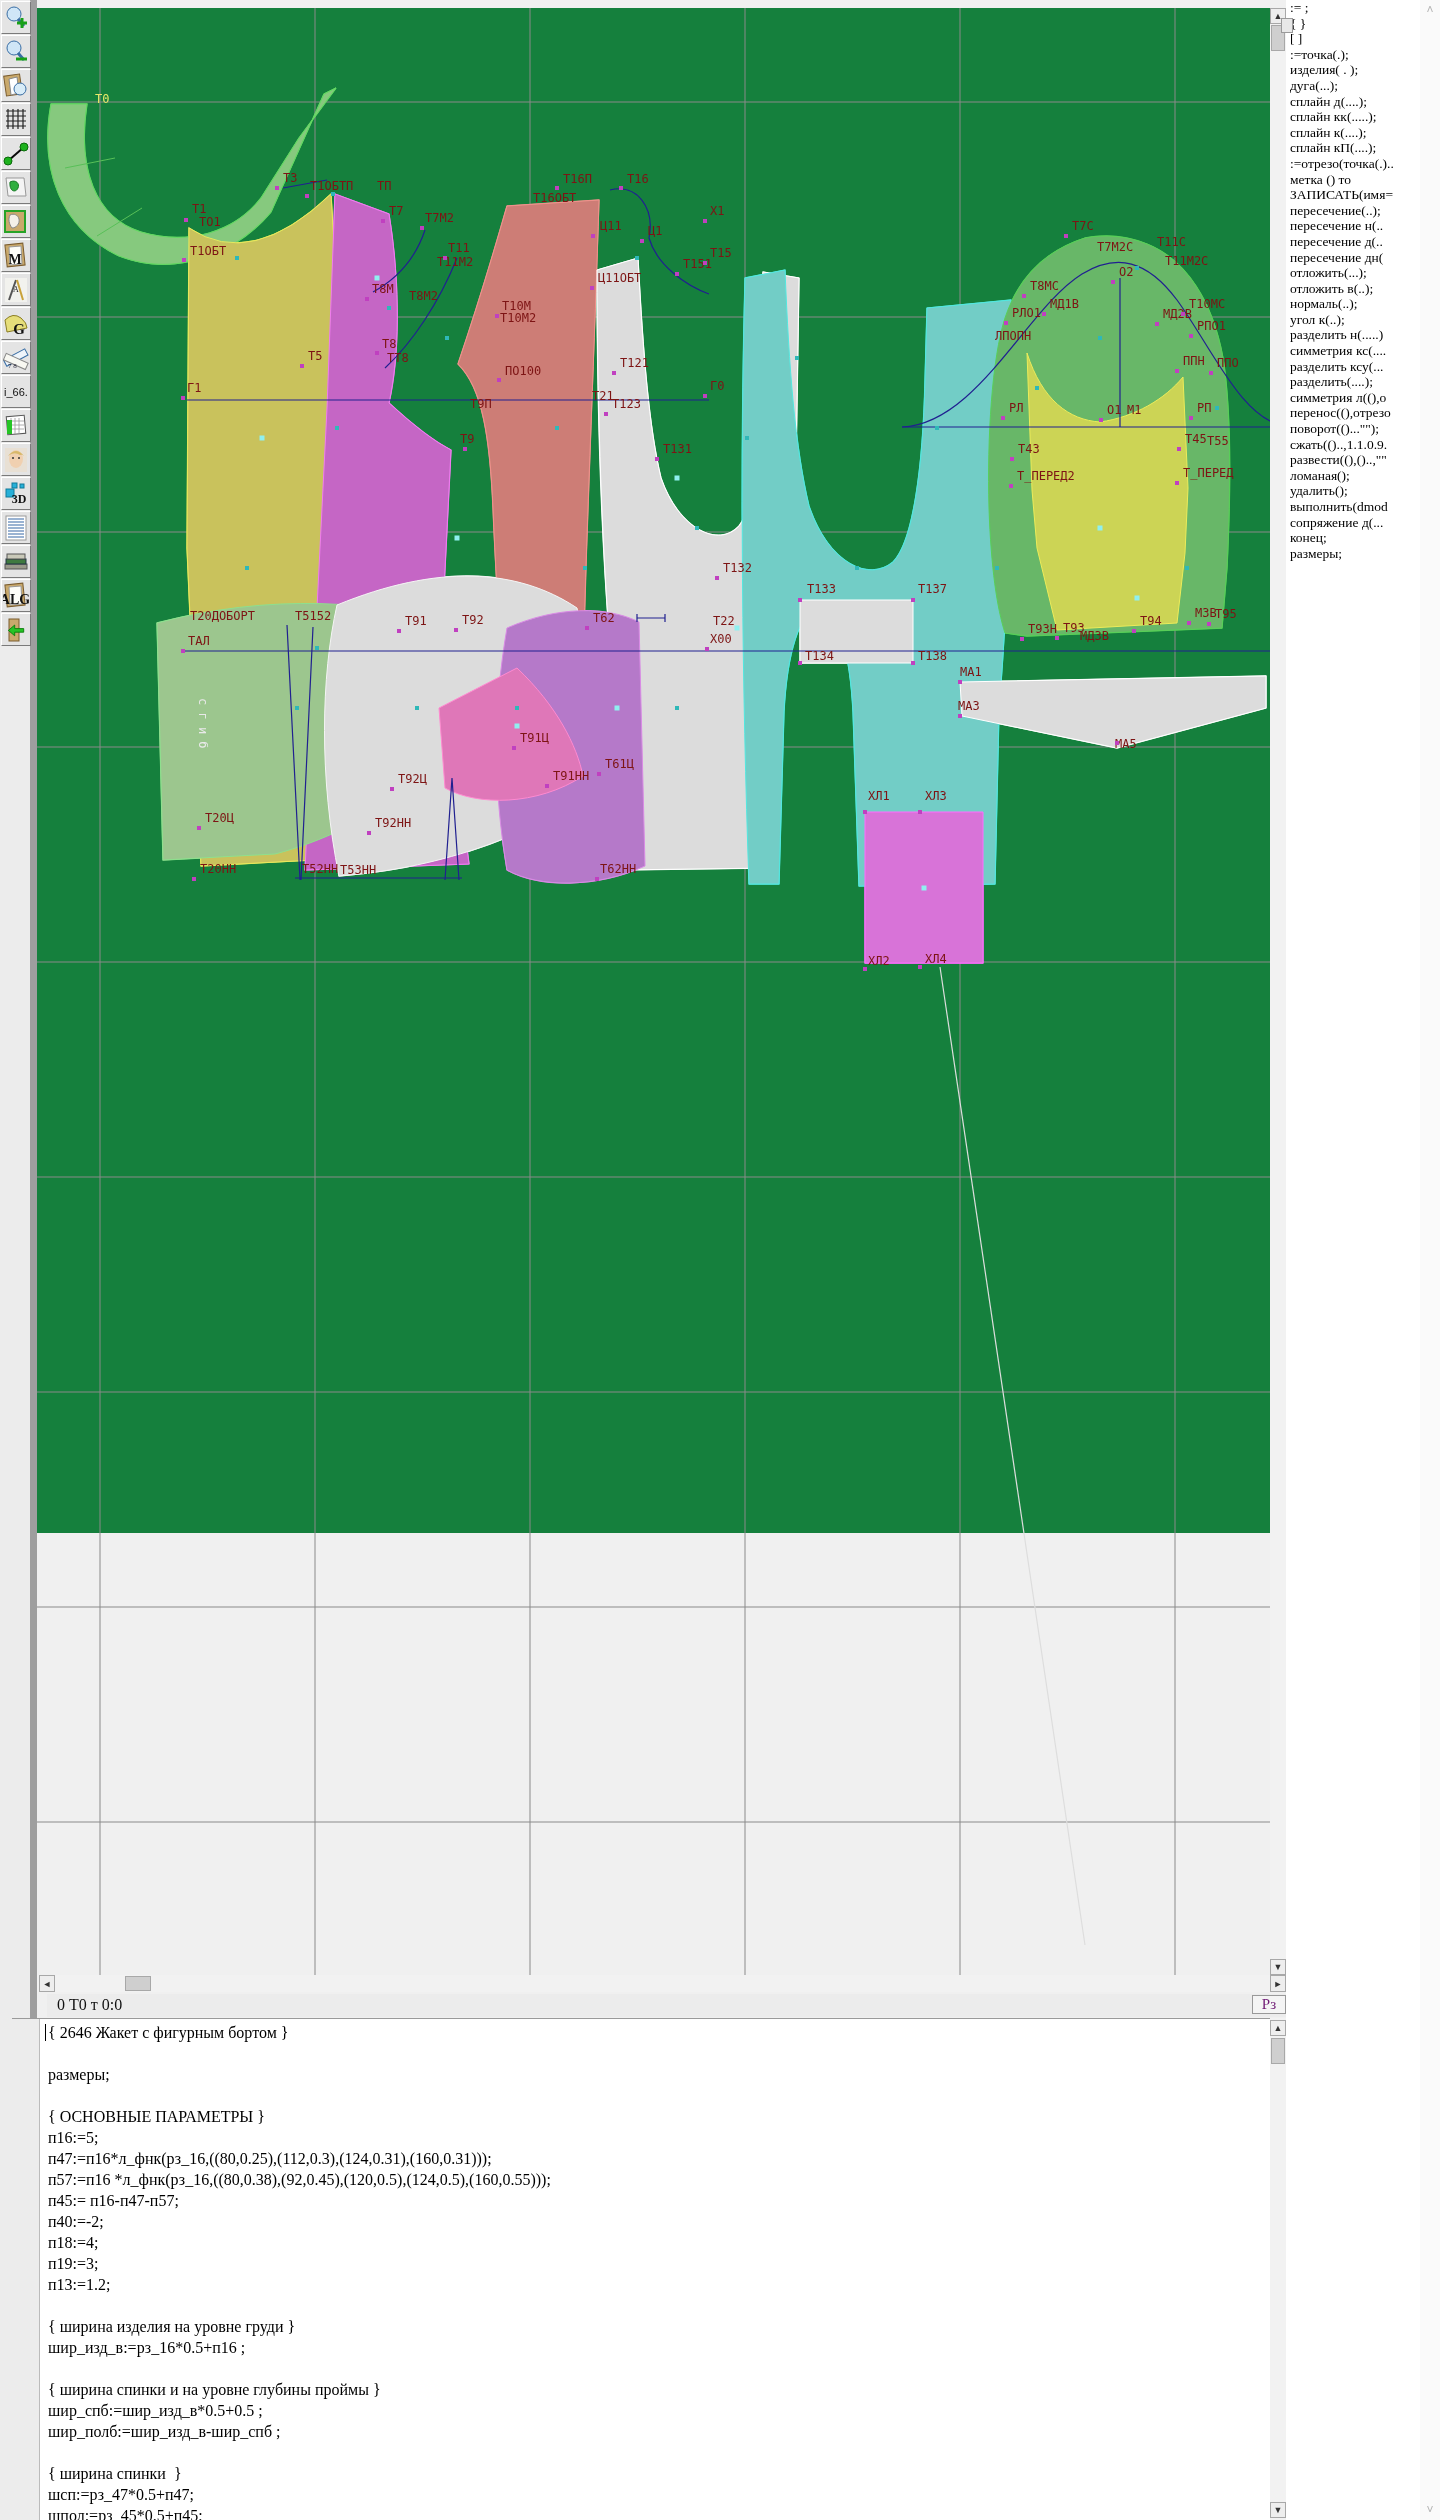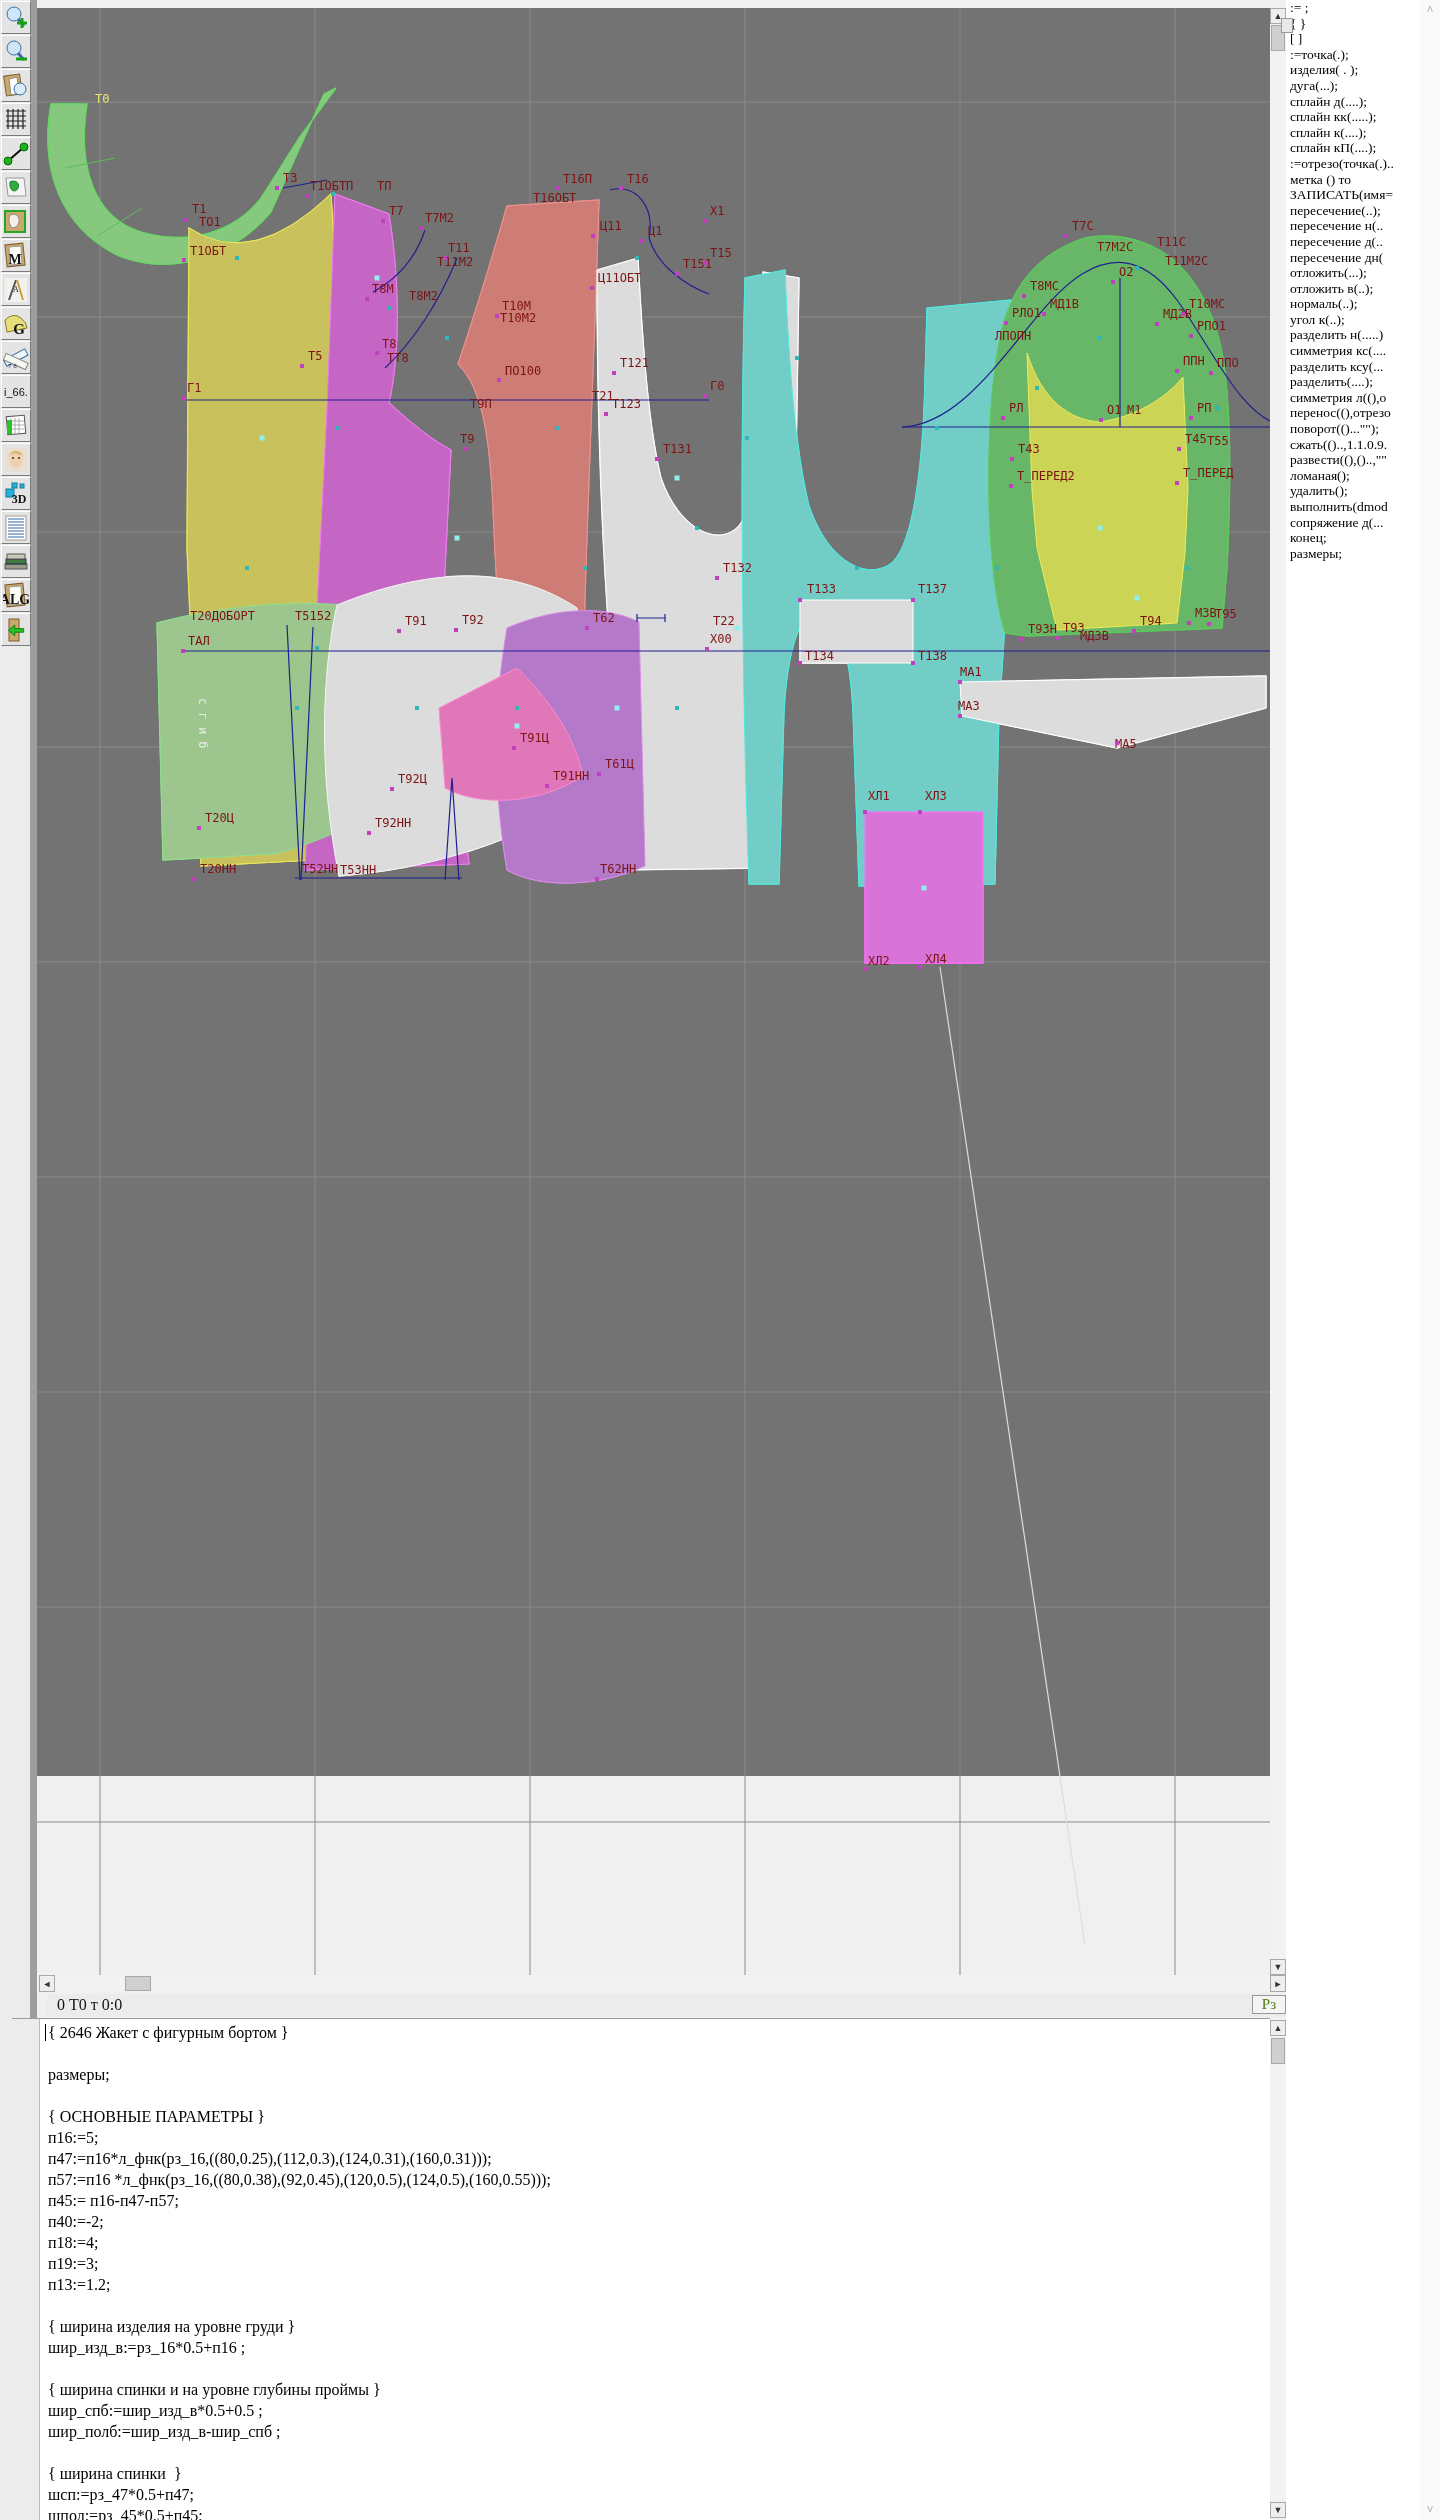--- a/index.html
+++ b/index.html
@@ -10,21 +10,21 @@
   #toolbar{position:absolute;left:0;top:0;width:37px;height:2520px;
            background:linear-gradient(to right,#ececec 30px,#9e9e9e 30px,#9e9e9e 37px);}
   .tb-btn{width:30px;height:33px;margin:1px 0 1px 1px;background:#e4e4e4;
           border-top:1px solid #fff;border-left:1px solid #fff;
           border-right:1px solid #7a7a7a;border-bottom:1px solid #7a7a7a;
           box-sizing:border-box;display:flex;align-items:center;justify-content:center;
           font-family:"Liberation Serif",serif;font-size:10px;overflow:hidden;cursor:pointer;}
   .tb-btn svg{display:block;}
 
   
-  #canvas{position:absolute;left:37px;top:8px;width:1233px;height:1768px;background:#737373;}
+  #canvas{position:absolute;left:37px;top:8px;width:1233px;height:1525px;background:#15803d;}
   #canvas svg{position:absolute;left:0;top:0;}
   text.lbl{font-family:"DejaVu Sans Mono",monospace;font-size:12px;fill:#7d1414;}
   text.lbl.y{fill:#e8e86a;}
   text.lbl.w{fill:#e9e9e9;}
 
   
   .sb{position:absolute;background:#f2f2f2;}
   .sb-btn{position:absolute;background:#eeeeee;border:1px solid #a8a8a8;box-sizing:border-box;
           font-size:9px;color:#333;display:flex;align-items:center;justify-content:center;cursor:pointer;}
   .sb-thumb{position:absolute;background:#cfcfcf;border:1px solid #a8a8a8;box-sizing:border-box;cursor:pointer;}
@@ -33,21 +33,21 @@
   #txt-vscroll{left:1270px;top:2018px;width:16px;height:502px;}
   #side-scroll{left:1420px;top:0;width:20px;height:2520px;background:#fafafa;}
   #side-scroll .sb-btn{background:#fafafa;border:none;color:#b5b5b5;font-size:12px;}
 
   
   #statusbar{position:absolute;left:0;top:1994px;width:1286px;height:23px;background:#ececec;
              font-family:"Liberation Serif",serif;font-size:16px;color:#111;margin-left:47px;}
   #status-left{position:absolute;left:10px;top:2px;}
   .st-btn{position:absolute;top:1px;width:34px;height:19px;background:#f4f4f4;
           border:1px solid #999;box-sizing:border-box;text-align:center;
-          font-family:"Liberation Serif",serif;font-size:15px;color:#4d7c0f;cursor:pointer;}
+          font-family:"Liberation Serif",serif;font-size:15px;color:#701a75;cursor:pointer;}
 
   
   #editor{position:absolute;left:12px;top:2018px;width:1270px;height:502px;background:#fff;
           border-top:1px solid #9a9a9a;}
   #editor .gutter{position:absolute;left:0;top:0;width:27px;height:100%;background:#ececec;
                   border-right:1px solid #bbb;}
   #editor .lines{position:absolute;left:36px;top:3px;
                  font-family:"Liberation Serif",serif;font-size:16px;line-height:21px;
                  color:#000;white-space:pre;}
   #cursor{position:absolute;left:33px;top:5px;width:1px;height:17px;background:#000;}

